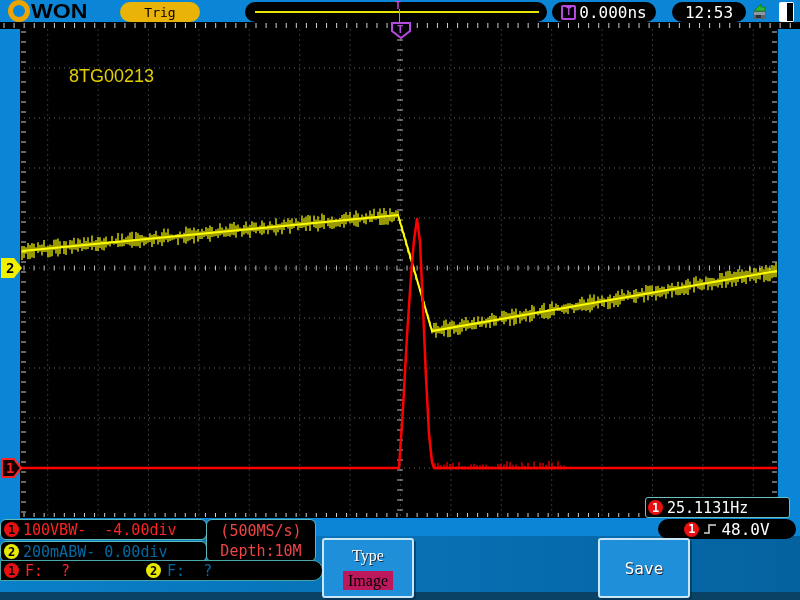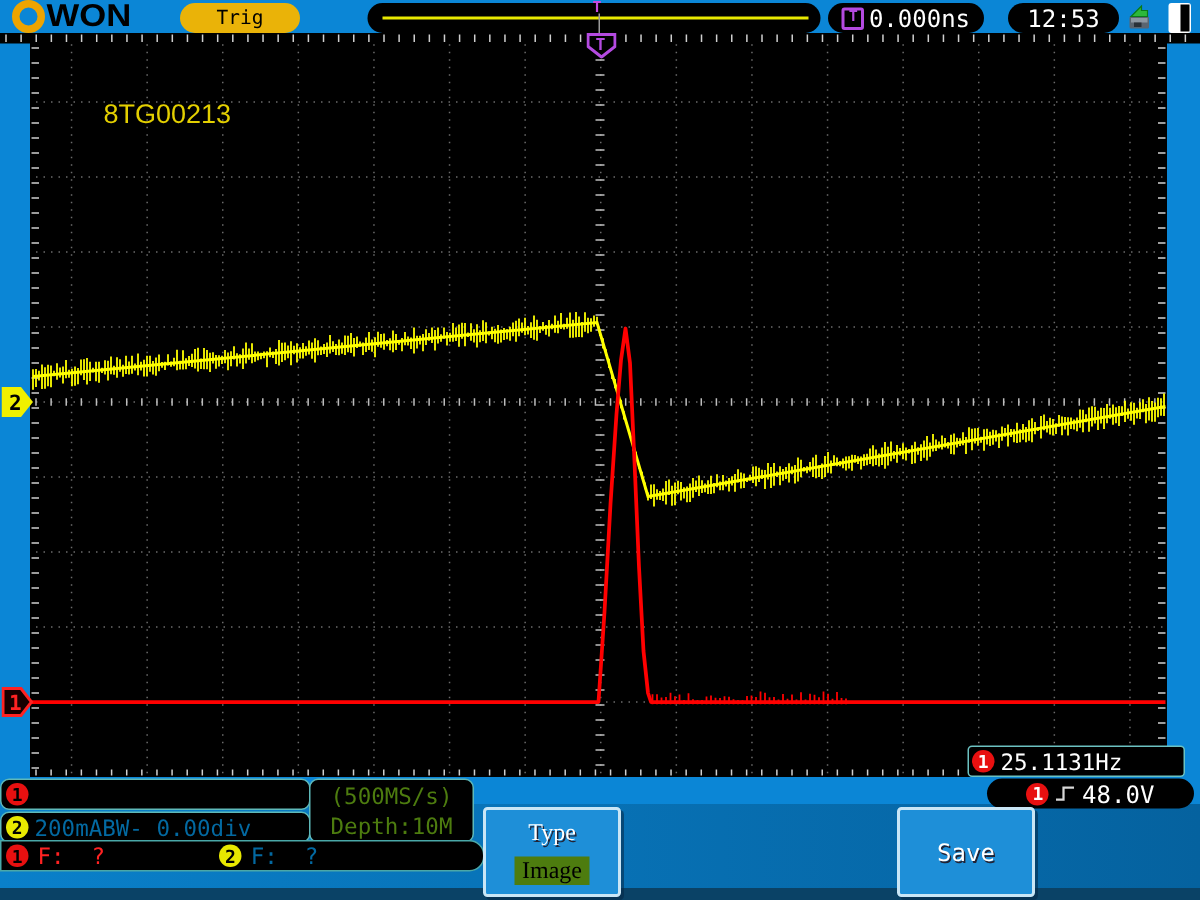--- a/index.html
+++ b/index.html
@@ -32,21 +32,21 @@
   #clock-oval{left:672px;width:74px;}
   
   #disk-icon{left:750px;top:3px;width:20px;height:18px;}
   #battery-icon{left:779px;top:2px;width:15px;height:20px;background:#fff;border-radius:2px;}
   #battery-icon .lvl{position:absolute;right:1px;top:1px;width:6px;height:18px;background:#000;}
   
   .menu-btn{position:absolute;background:#1e8fd8;border:2px solid #c9e6f6;border-radius:3px;
     box-shadow:2px 2px 0 rgba(5,40,70,.55);display:flex;flex-direction:column;align-items:center;justify-content:center;
     color:#fff;font-size:16px;gap:6px;}
   .menu-btn .title{text-shadow:1px 1px 0 #223;}
-  .menu-btn .value{background:#4d7c0f;color:#000;padding:0 5px;line-height:19px;}
+  .menu-btn .value{background:#be185d;color:#000;padding:0 5px;line-height:19px;}
   
   .info-box{position:absolute;background:#000;border:1px solid #5fb9b9;border-radius:6px;
     display:flex;align-items:center;white-space:pre;font-size:15px;}
   .badge{display:inline-flex;align-items:center;justify-content:center;width:15px;height:15px;border-radius:50%;
     color:#000;font-size:12px;font-weight:bold;flex:0 0 15px;}
   .badge.red{background:#e81010;}
   .badge.yel{background:#e8e800;}
   .red-text{color:#ff2222;}
   .yel-text{color:#0369a1;}
   
@@ -131,27 +131,28 @@
   <div id="freq-box">
     <span class="badge red" style="color:#fff;">1</span>
     <span>25.1131Hz</span>
   </div>
 
   <div id="menu-row"></div>
   <div id="bottom-strip"></div>
 
   <div class="info-box" style="left:0;top:519px;width:202px;height:19px;gap:4px;padding-left:3px;">
     <span class="badge red">1</span>
+    <span class="red-text">100VBW-  -4.00div</span>
   </div>
   <div class="info-box" style="left:0;top:541px;width:202px;height:19px;gap:4px;padding-left:3px;">
     <span class="badge yel">2</span>
     <span class="yel-text">200mABW- 0.00div</span>
   </div>
 
-  <div class="info-box" style="left:206px;top:519px;width:108px;height:41px;flex-direction:column;justify-content:center;color:#4d7c0f;gap:2px;">
+  <div class="info-box" style="left:206px;top:519px;width:108px;height:41px;flex-direction:column;justify-content:center;color:#ef4444;gap:2px;">
     <span>(500MS/s)</span>
     <span>Depth:10M</span>
   </div>
 
 
   <div class="oval" style="left:658px;top:519px;width:138px;height:20px;border-radius:10px;gap:3px;">
     <span class="badge red" style="color:#fff;">1</span>
     <svg class="edge-icon" width="14" height="12" viewBox="0 0 14 12">
       <polyline points="1,10 6,10 6,2 13,2" fill="none" stroke="#d8d8d8" stroke-width="1.5"></polyline>
     </svg>

